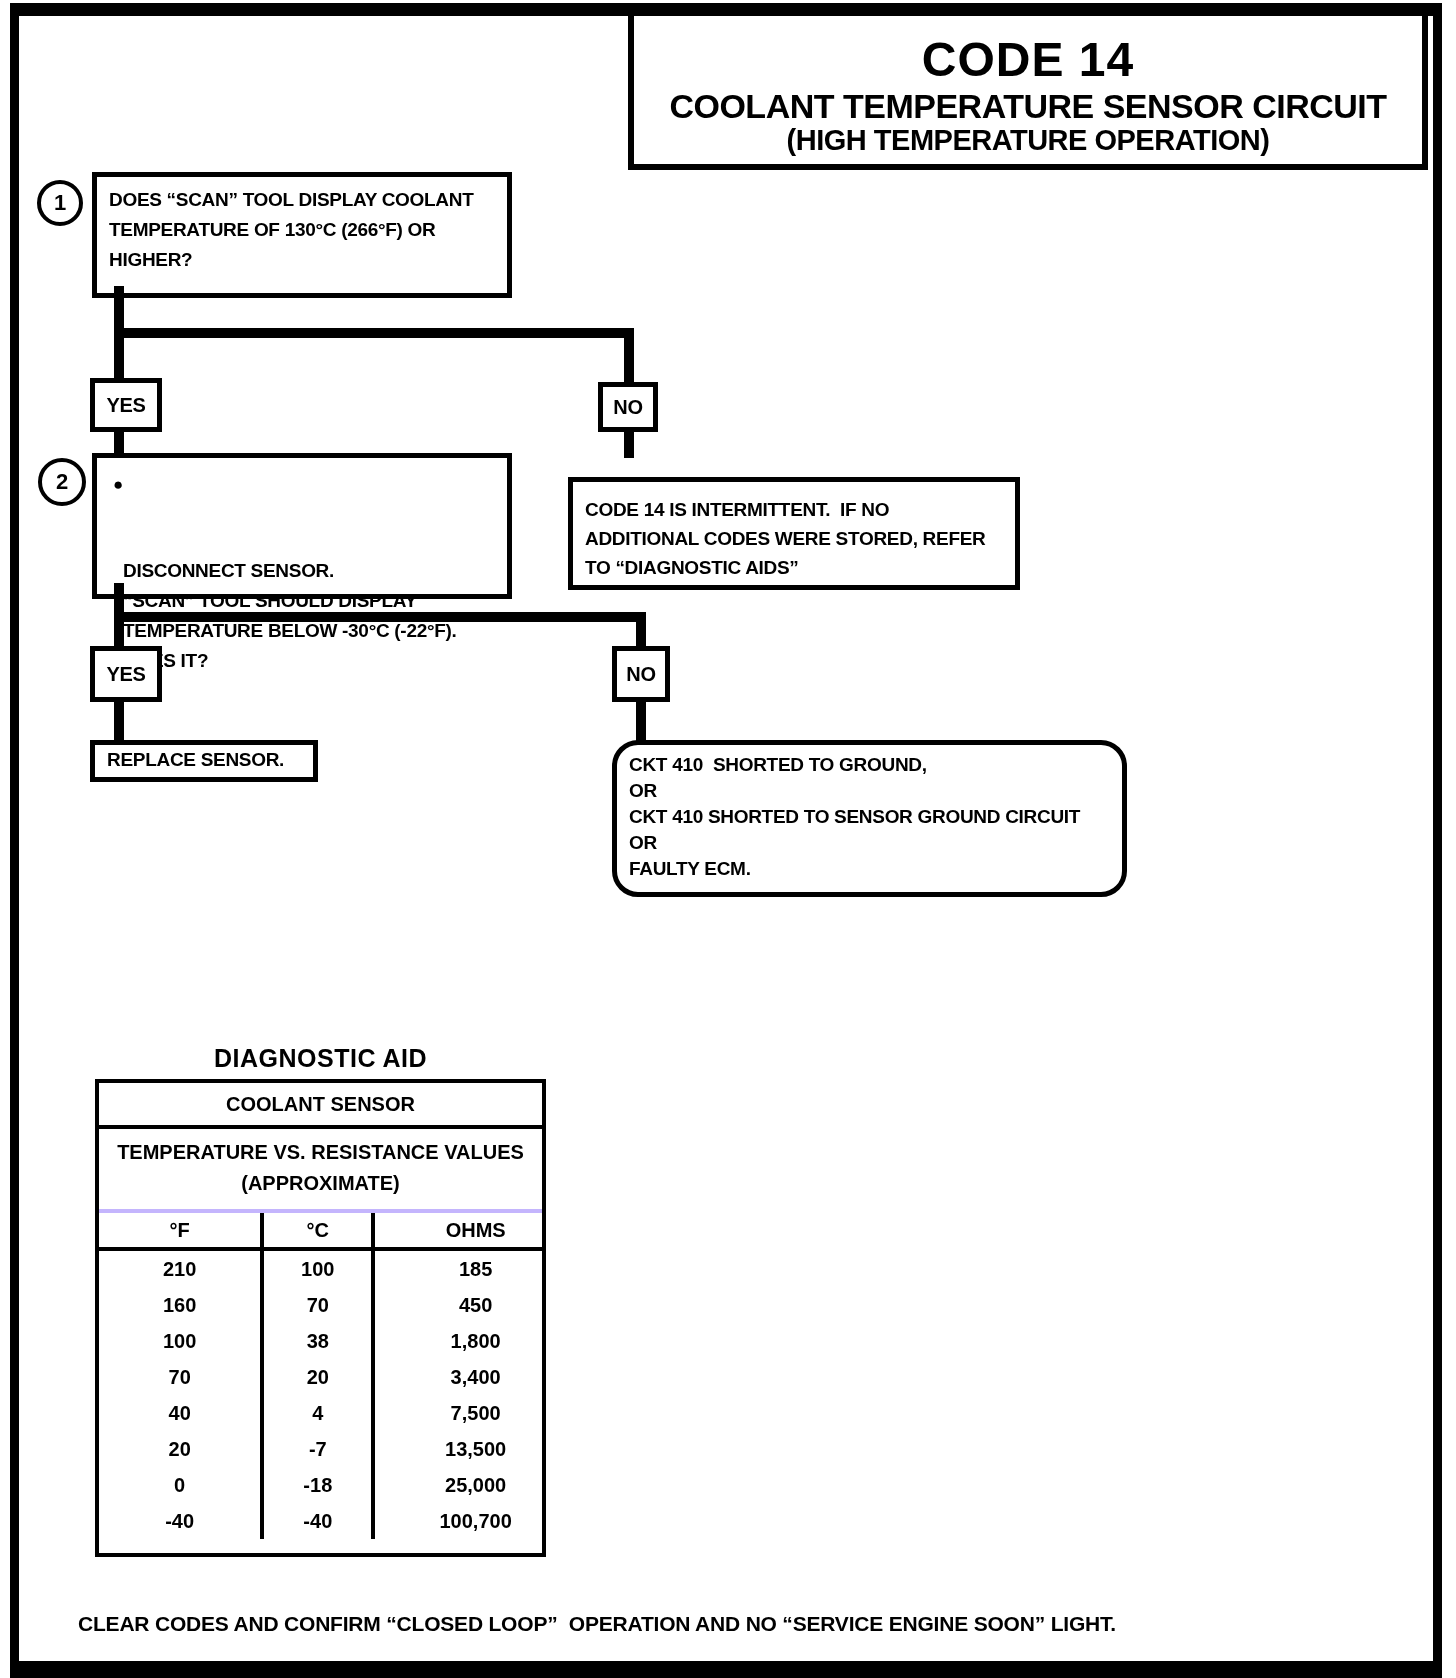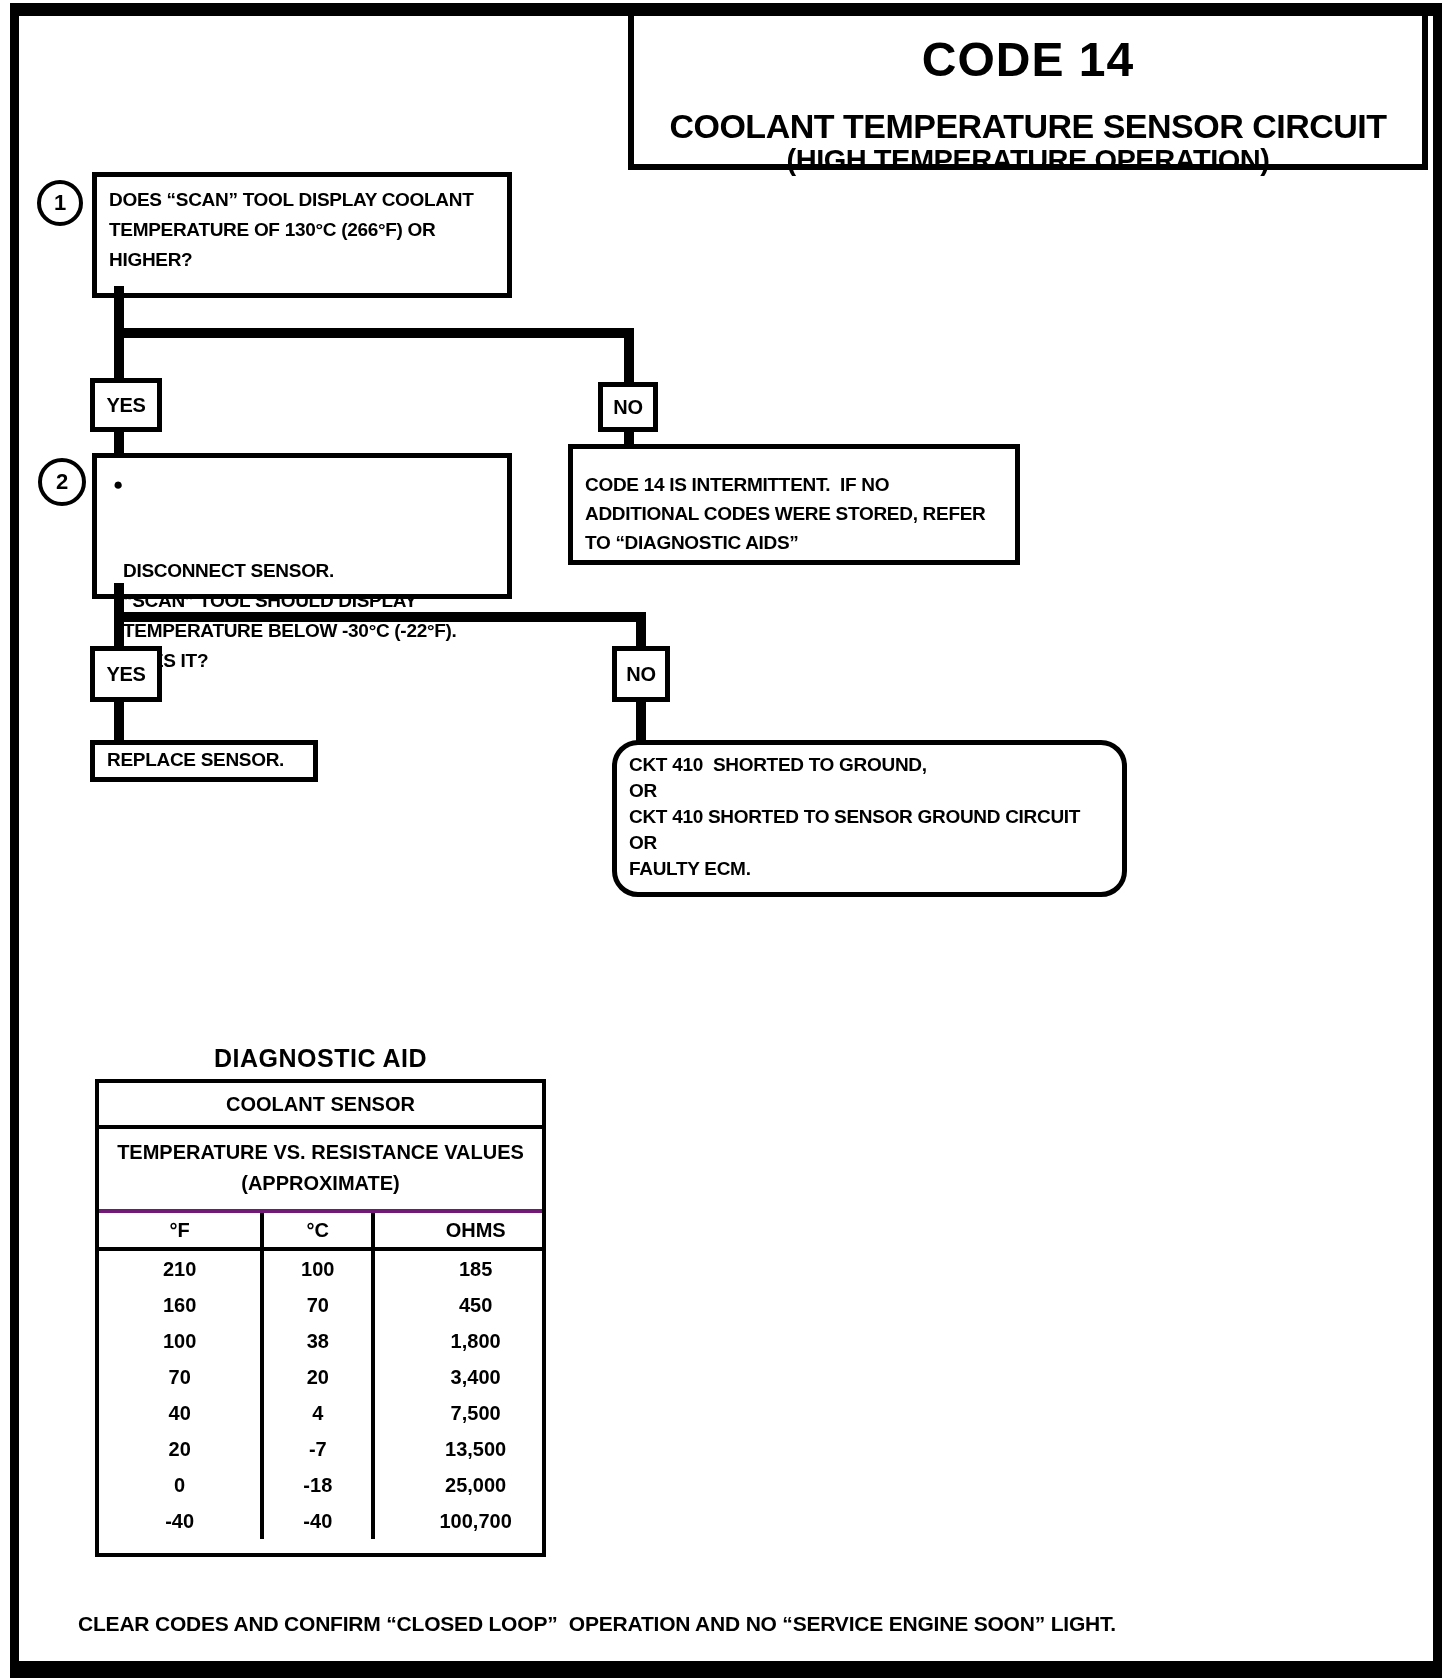--- a/index.html
+++ b/index.html
@@ -11,21 +11,21 @@
   .frame {
     position:absolute; left:10px; top:3px; width:1414px; height:1645px;
     border-top:13px solid #000; border-left:9px solid #000;
     border-right:9px solid #000; border-bottom:17px solid #000;
   }
   .titlebox {
     position:absolute; left:628px; top:3px; width:788px; height:148px;
     border:6px solid #000; border-top-width:13px; background:#fff; text-align:center;
   }
   .t-code  { font-size:48px; font-weight:bold; letter-spacing:1px; margin-top:16px; }
-  .t-line1 { font-size:34px; font-weight:bold; letter-spacing:-0.5px; margin-top:20px; }
+  .t-line1 { font-size:34px; font-weight:bold; letter-spacing:-0.5px; margin-top:0; }
   .t-line2 { font-size:29px; font-weight:bold; letter-spacing:-0.5px; margin-top:-2px; }
 
   .fbox {
     position:absolute; border:5px solid #000; background:#fff;
     font-weight:bold; font-size:19px; letter-spacing:-0.3px;
     white-space:pre-wrap; line-height:30px;
   }
   .qbox   { padding:8px 12px; }
   .ynbox  { display:flex; align-items:center; justify-content:center; font-size:20px; }
   .circle {
@@ -39,21 +39,21 @@
 
   .aid-heading {
     position:absolute; left:95px; top:1044px; width:451px; text-align:center;
     font-size:25px; font-weight:bold; letter-spacing:0.5px;
   }
   .ctable {
     position:absolute; left:95px; top:1079px; width:443px;
     border:4px solid #000; background:#fff; font-weight:bold;
   }
   .trowA { height:42px; line-height:42px; text-align:center; font-size:20px; border-bottom:4px solid #000; }
-  .trowB { padding:8px 0 10px 0; text-align:center; font-size:20px; line-height:31px; border-bottom:4px solid #701a75; white-space:pre-wrap; }
+  .trowB { padding:8px 0 10px 0; text-align:center; font-size:20px; line-height:31px; border-bottom:4px solid #c4b5fd; white-space:pre-wrap; }
   .thead { display:flex; height:34px; border-bottom:4px solid #000; }
   .thead .tcell { line-height:34px; font-size:20px; }
   .tbody { padding-bottom:14px; }
   .trow  { display:flex; height:36px; }
   .trow .tcell { line-height:36px; font-size:20px; }
   .tcell { text-align:center; }
   .c0 { width:175px; border-right:4px solid #000; }
   .c1 { width:116px; border-right:4px solid #000; }
   .c2 { width:144px;padding-left:34px; }
 
@@ -93,21 +93,21 @@
 
   <div class="circle" style="left:38px; top:458px; width:40px; height:40px;">2</div>
   <div class="fbox qbox" style="left:92px; top:453px; width:386px; height:120px;">
     <span class="bullet">●</span>
     <div class="btext">DISCONNECT SENSOR.
 “SCAN” TOOL SHOULD DISPLAY
 TEMPERATURE BELOW -30°C (-22°F).
 DOES IT?</div>
   </div>
 
-  <div class="fbox qbox" style="left:568px; top:444px; width:418px; height:82px; line-height:29px; padding-top:21px;">CODE 14 IS INTERMITTENT.  IF NO
+  <div class="fbox qbox" style="left:568px; top:477px; width:418px; height:82px; line-height:29px; padding-top:13px;">CODE 14 IS INTERMITTENT.  IF NO
 ADDITIONAL CODES WERE STORED, REFER
 TO “DIAGNOSTIC AIDS”</div>
 
   <div class="cline" style="left:114px; top:583px; width:10px; height:39px;"></div>
   <div class="cline" style="left:114px; top:612px; width:532px; height:10px;"></div>
   <div class="cline" style="left:114px; top:612px; width:10px; height:38px;"></div>
   <div class="cline" style="left:636px; top:612px; width:10px; height:38px;"></div>
 
   <div class="fbox ynbox" style="left:90px; top:646px; width:62px; height:46px;">YES</div>
   <div class="fbox ynbox" style="left:612px; top:646px; width:48px; height:46px;">NO</div>

